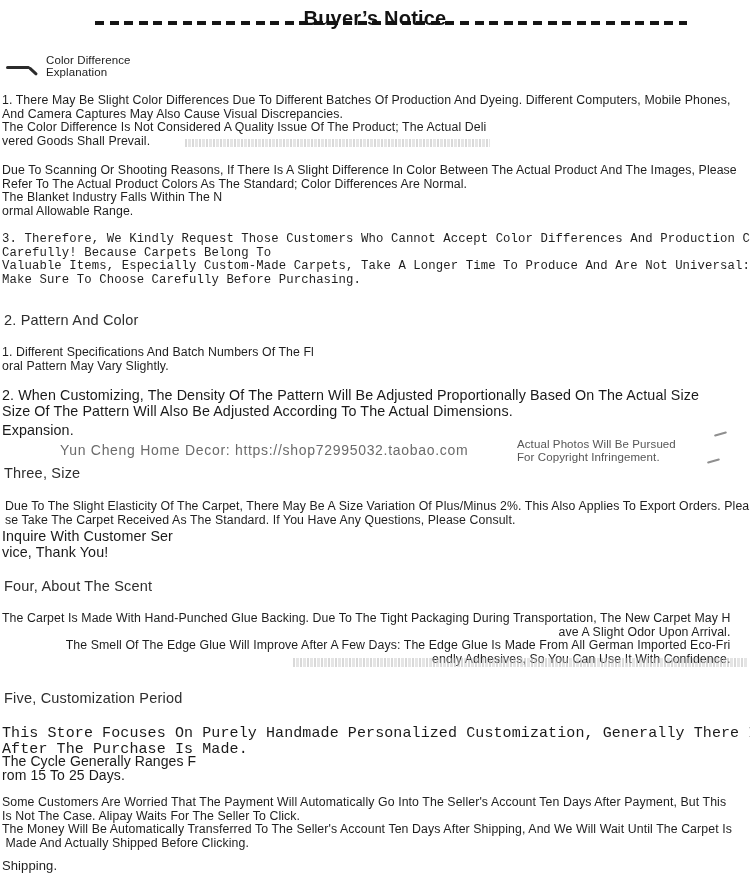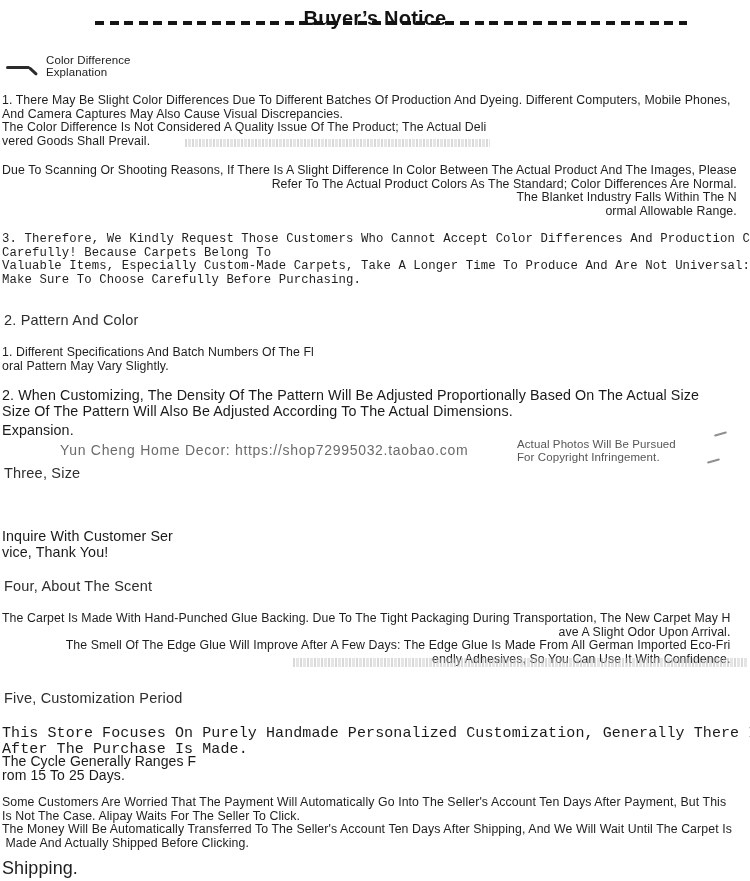--- a/index.html
+++ b/index.html
@@ -52,21 +52,21 @@
   <span class="cjk-bar"></span>
   <span class="cjk-tick"></span>
   <div class="txt small-label" style="left:46px;top:55px;">Color Difference
 Explanation</div>
 
   <div class="txt body-txt" style="left:2px;top:94px;">1. There May Be Slight Color Differences Due To Different Batches Of Production And Dyeing. Different Computers, Mobile Phones,
 And Camera Captures May Also Cause Visual Discrepancies.
 The Color Difference Is Not Considered A Quality Issue Of The Product; The Actual Deli
 vered Goods Shall Prevail.</div>
   <div class="wm" style="left:185px;top:139px;width:305px;"></div>
-  <div class="txt body-txt" style="left:2px;top:164px;text-align:right;">Due To Scanning Or Shooting Reasons, If There Is A Slight Difference In Color Between The Actual Product And The Images, Please
+  <div class="txt body-txt" style="left:2px;top:164px;">Due To Scanning Or Shooting Reasons, If There Is A Slight Difference In Color Between The Actual Product And The Images, Please
 Refer To The Actual Product Colors As The Standard; Color Differences Are Normal.
 The Blanket Industry Falls Within The N
 ormal Allowable Range.</div>
   <div class="txt body-txt" style="left:2px;top:233px;font-family:Liberation Mono, monospace;">3. Therefore, We Kindly Request Those Customers Who Cannot Accept Color Differences And Production Color Variations To Choose
 Carefully! Because Carpets Belong To
 Valuable Items, Especially Custom-Made Carpets, Take A Longer Time To Produce And Are Not Universal: Therefore, Please
 Make Sure To Choose Carefully Before Purchasing.</div>
 
   <div class="txt heading" style="left:4px;top:312px;">2. Pattern And Color</div>
   <div class="txt body-txt" style="left:2px;top:346px;">1. Different Specifications And Batch Numbers Of The Fl
@@ -75,34 +75,36 @@
 Size Of The Pattern Will Also Be Adjusted According To The Actual Dimensions.</div>
   <div class="txt lg-txt" style="left:2px;top:423px;">Expansion.</div>
 
   <div class="txt gray" style="left:60px;top:442px;font-size:14px;letter-spacing:0.7px;">Yun Cheng Home Decor: https://shop72995032.taobao.com</div>
   <div class="txt dkgray" style="left:517px;top:438px;font-size:11.5px;line-height:12.6px;">Actual Photos Will Be Pursued
 For Copyright Infringement.</div>
   <span class="stray" style="left:714px;top:433px;"></span>
   <span class="stray" style="left:707px;top:460px;"></span>
 
   <div class="txt heading" style="left:4px;top:465px;">Three, Size</div>
+  <div class="txt body-txt" style="left:5px;top:500px;">Due To The Slight Elasticity Of The Carpet, There May Be A Size Variation Of Plus/Minus 2%. This Also Applies To Export Orders. Plea
+se Take The Carpet Received As The Standard. If You Have Any Questions, Please Consult.</div>
   <div class="txt lg-txt" style="left:2px;top:529px;">Inquire With Customer Ser
 vice, Thank You!</div>
 
   <div class="txt heading" style="left:4px;top:578px;">Four, About The Scent</div>
   <div class="txt body-txt" style="left:2px;top:612px;text-align:right;">The Carpet Is Made With Hand-Punched Glue Backing. Due To The Tight Packaging During Transportation, The New Carpet May H
 ave A Slight Odor Upon Arrival.
 The Smell Of The Edge Glue Will Improve After A Few Days: The Edge Glue Is Made From All German Imported Eco-Fri
 endly Adhesives, So You Can Use It With Confidence.</div>
   <div class="wm" style="left:293px;top:658px;width:455px;height:9px;"></div>
 
   <div class="txt heading" style="left:4px;top:690px;">Five, Customization Period</div>
   <div class="txt xl-txt" style="left:2px;top:726px;">This Store Focuses On Purely Handmade Personalized Customization, Generally There Is No Stock. All Carp
 After The Purchase Is Made.</div>
   <div class="txt lg-txt" style="left:2px;top:754px;font-size:14px;line-height:14.3px;">The Cycle Generally Ranges F
 rom 15 To 25 Days.</div>
   <div class="txt body-txt" style="left:2px;top:796px;">Some Customers Are Worried That The Payment Will Automatically Go Into The Seller's Account Ten Days After Payment, But This
 Is Not The Case. Alipay Waits For The Seller To Click.
 The Money Will Be Automatically Transferred To The Seller's Account Ten Days After Shipping, And We Will Wait Until The Carpet Is
  Made And Actually Shipped Before Clicking.</div>
-  <div class="txt" style="left:2px;top:858px;font-size:18px;">Shipping.</div>
+  <div class="txt" style="left:2px;top:858px;font-size:13px;">Shipping.</div>
 
 </div>
 
 </body></html>

